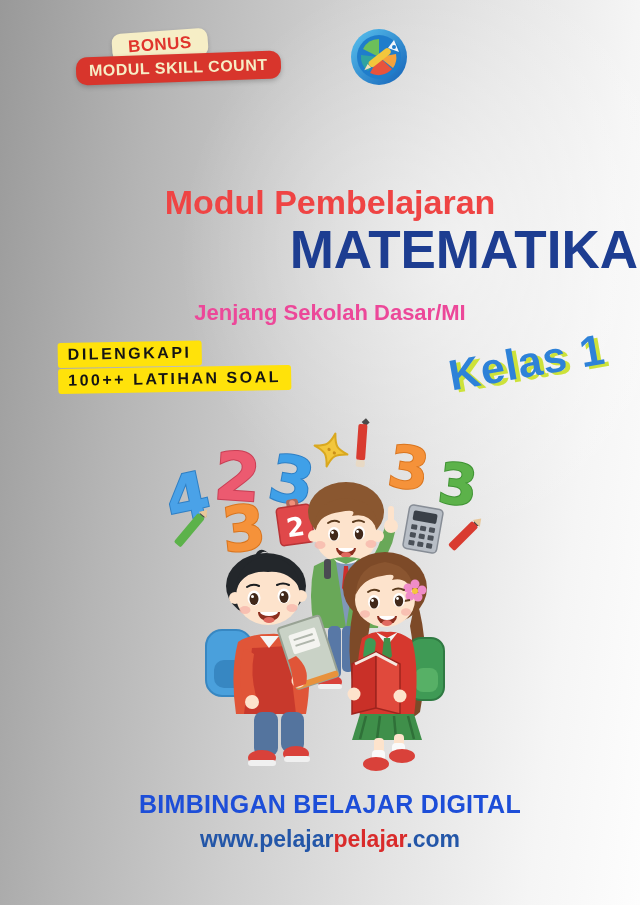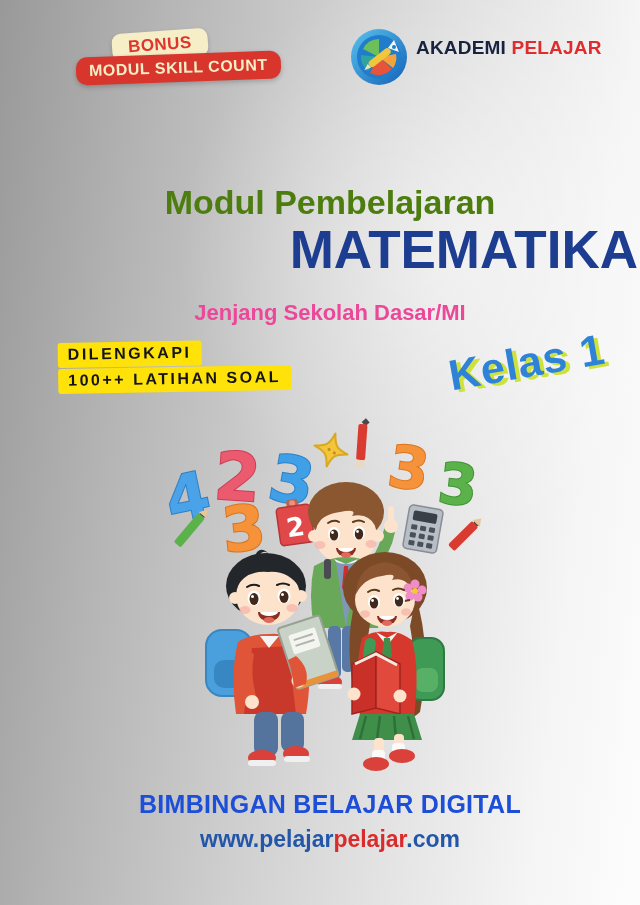--- a/index.html
+++ b/index.html
@@ -16,21 +16,21 @@
   .module-pill{left:76px;top:54px;background:#d8352c;color:#f6eec6;font-weight:800;font-size:16px;
     padding:5px 13px;border-radius:11px;transform:rotate(-2deg);letter-spacing:.5px;box-shadow:0 2px 5px rgba(0,0,0,.22);}
   
   .logo{left:350px;top:28px;width:58px;height:58px;}
   .brand-text{left:416px;top:37px;line-height:1.15;}
   .brand-line1{font-size:19px;font-weight:800;color:#18243f;letter-spacing:.2px;}
   .brand-line1 .red{color:#e02c2c;}
   .brand-line2{font-size:18px;font-weight:800;color:#15213a;margin-top:2px;}
   
   .col{left:22px;width:616px;text-align:center;}
-  .subtitle{top:183px;font-size:34px;font-weight:800;color:#4d7c0f;letter-spacing:0px;}
+  .subtitle{top:183px;font-size:34px;font-weight:800;color:#ef4444;letter-spacing:0px;}
   .main-title{top:219px;font-size:53px;font-weight:900;color:#1d3d91;letter-spacing:0px;text-align:right;}
   .level{top:300px;font-size:22px;font-weight:800;color:#ec4899;}
   
   .features{left:58px;top:341px;transform:rotate(-1deg);}
   .hl{display:table;background:#ffe20a;color:#141414;font-weight:800;font-size:16px;
       letter-spacing:2.5px;padding:3px 10px 4px;border-radius:3px;margin-bottom:1px;white-space:nowrap;}
   
   .kelas{left:448px;top:338px;font-size:43px;font-weight:900;color:#2e82d8;
     transform:rotate(-10deg);text-shadow:4px 3px 0 #cde23a;letter-spacing:1px;}
   
@@ -62,21 +62,20 @@
     <path d="M29 29 L11 27 A18 18 0 0 0 18 43 Z" fill="#2fa3a0"></path>
     <path d="M29 29 L20 45 A18 18 0 0 0 42 41 Z" fill="#e8533c"></path>
     <path d="M29 29 L43 40 A18 18 0 0 0 46 26 Z" fill="#f5a23c"></path>
     <rect x="17" y="26" width="26" height="7" rx="3.5" fill="#f2c63c" transform="rotate(-38 30 30)"></rect>
     <path d="M14 42 L21 40 L18 36 Z" fill="#f5e0b8" transform="rotate(-6 17 39)"></path>
     <path d="M44 12 L49 24 L38 20 Z" fill="#f4f7fb"></path>
     <circle cx="44" cy="19" r="2" fill="#1f7dcb"></circle>
   </svg>
 </div>
 <div class="abs brand-text">
-  <div class="brand-line1"><span>AKADEMI</span>&nbsp;<span class="red">PELAJAR</span></div>
 </div>
 
 <div class="abs col subtitle">Modul Pembelajaran</div>
 <div class="abs col main-title">MATEMATIKA</div>
 <div class="abs col level">Jenjang Sekolah Dasar/MI</div>
 
 <div class="abs features">
   <div class="hl">DILENGKAPI</div>
   <div class="hl">100++ LATIHAN SOAL</div>
 </div>

